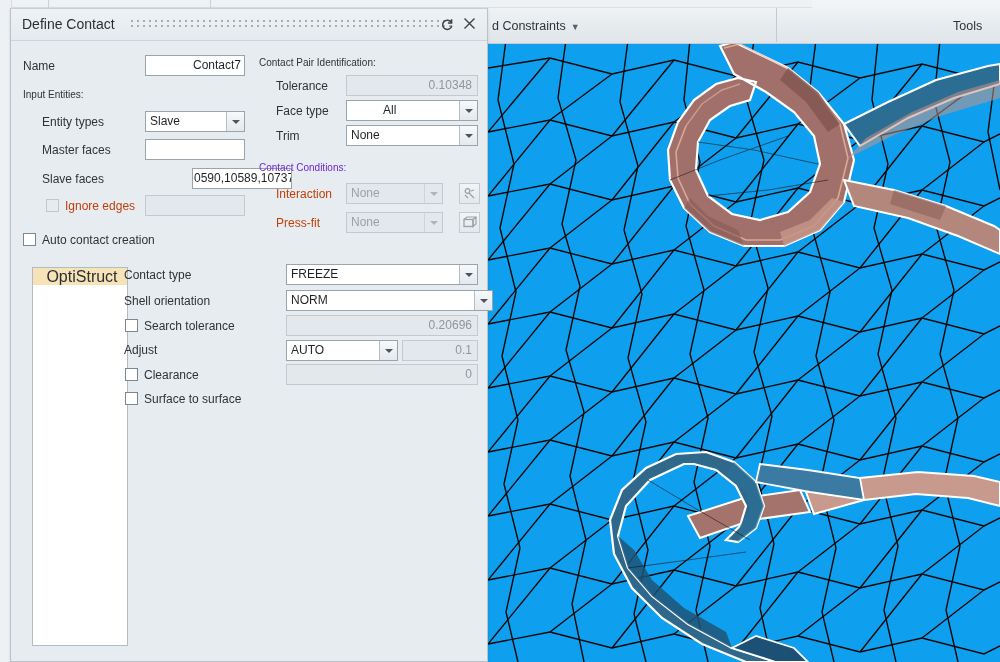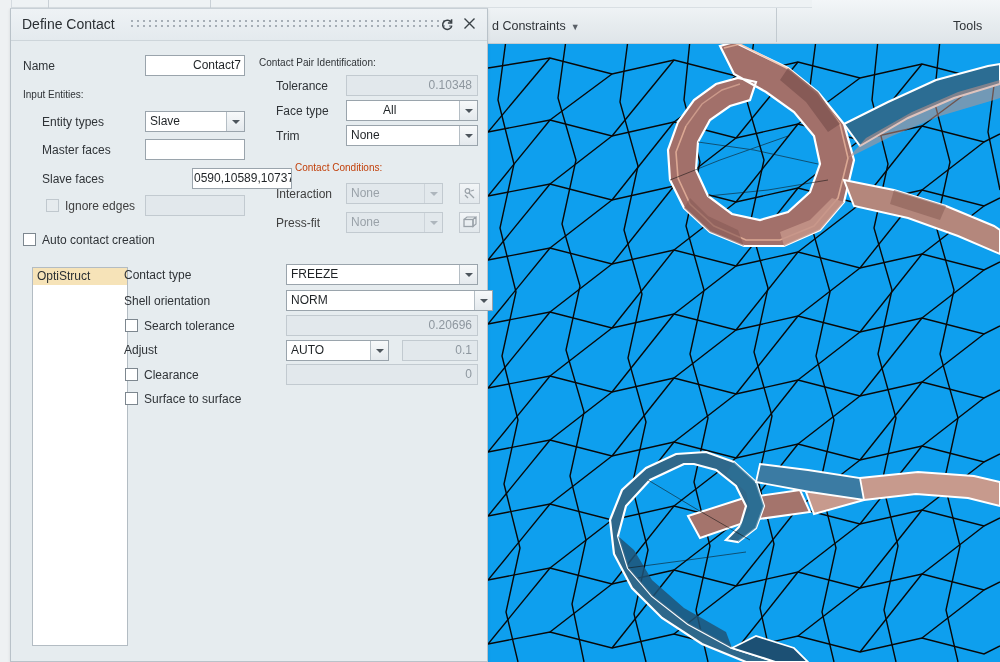--- a/index.html
+++ b/index.html
@@ -146,28 +146,28 @@
   .dlg-btn-reset { right: 31px; }
   .dlg-btn-close { right: 8px; }
 
   
   .lbl {
     position: absolute;
     font-size: 12px;
     color: #2f3337;
     white-space: nowrap;
   }
-  .lbl.dim { color: #404040; }
+  .lbl.dim { color: #c2410c; }
   .section-lbl {
     position: absolute;
     font-size: 10px;
     color: #2f3337;
     white-space: nowrap;
   }
-  .section-lbl.dim { color: #c2410c; margin-left: 36px; }
+  .section-lbl.dim { color: #6d28d9; }
 
   .tf {
     position: absolute;
     box-sizing: border-box;
     height: 21px;
     background: #ffffff;
     border: 1px solid #9aa4ac;
     font-family: "Liberation Sans", sans-serif;
     font-size: 12px;
     color: #1f2326;
@@ -252,23 +252,24 @@
     width: 96px; height: 379px;
     background: #ffffff;
     border: 1px solid #b3bcc3;
     box-sizing: border-box;
     overflow: hidden;
   }
   .listbox .item {
     height: 17px;
     line-height: 17px;
     padding-left: 4px;
-    font-size: 12px;
+    font-size: 16px;
     color: #2a2f33;
     white-space: nowrap;
+    text-align: center;
   }
   .listbox .item.sel { background: #f6e3b8; }
 </style>
 </head>
 <body>
 
 <div id="root">
 
   <div class="app-backdrop"></div>
 
@@ -544,21 +545,21 @@
     <div class="combo" style="left:275px; top:281px; width:207px;">
       <span>NORM</span>
       <span class="arrow"></span>
     </div>
 
     <div class="cb" style="left:114px; top:310px;"></div>
     <div class="lbl" style="left:133px; top:310px;">Search tolerance</div>
     <div class="tf ro" style="left:275px; top:306px; width:192px;">0.20696</div>
 
     <div class="lbl" style="left:113px; top:334px;">Adjust</div>
-    <div class="combo" style="left:275px; top:331px; width:103px;">
+    <div class="combo" style="left:275px; top:331px; width:112px;">
       <span>AUTO</span>
       <span class="arrow"></span>
     </div>
     <div class="tf ro" style="left:391px; top:331px; width:76px;">0.1</div>
 
     <div class="cb" style="left:114px; top:359px;"></div>
     <div class="lbl" style="left:133px; top:359px;">Clearance</div>
     <div class="tf ro" style="left:275px; top:355px; width:192px;">0</div>
 
     <div class="cb" style="left:114px; top:383px;"></div>

